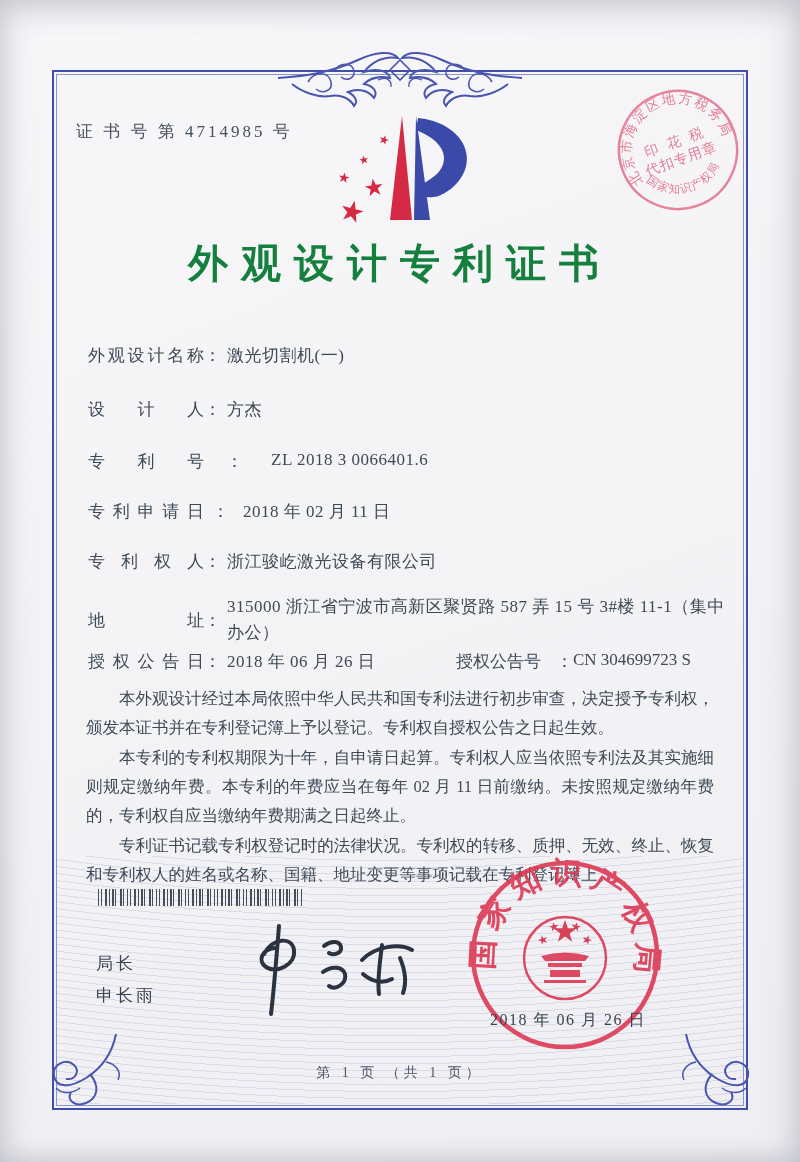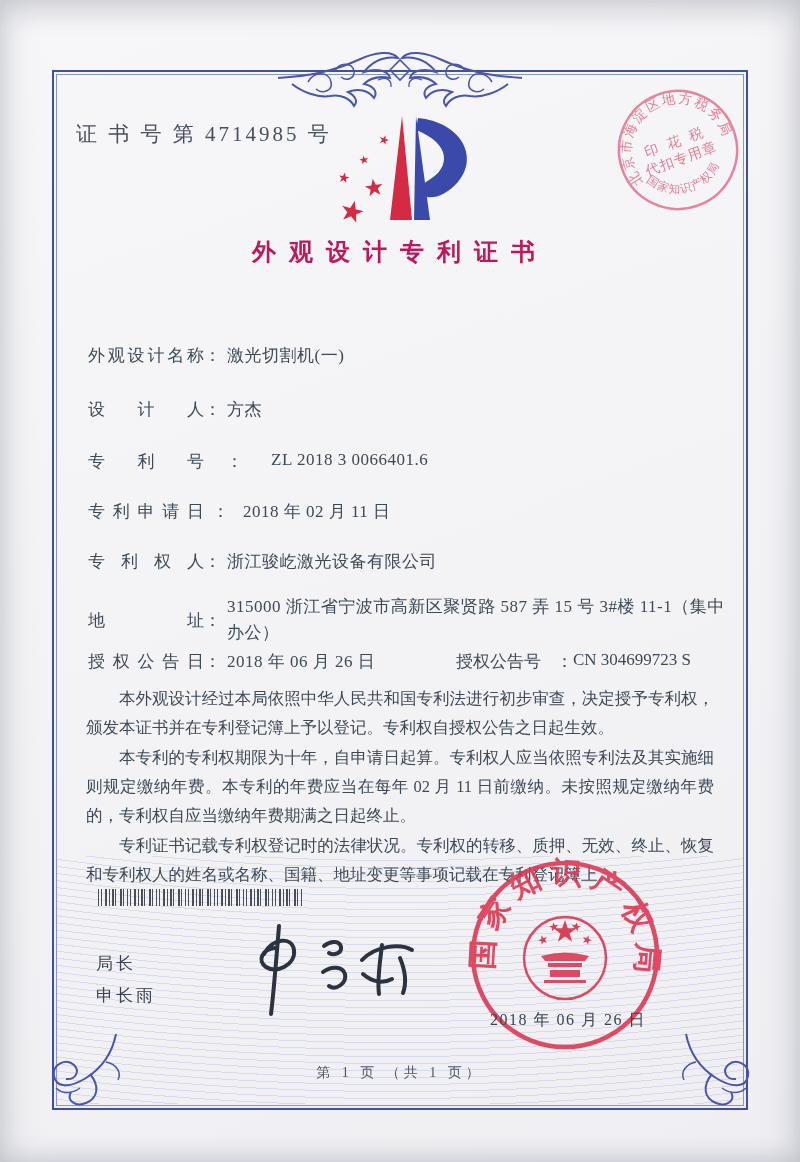--- a/index.html
+++ b/index.html
@@ -13,24 +13,24 @@
     box-shadow:inset 0 14px 26px rgba(90,95,115,.14), inset 0 -8px 18px rgba(90,95,115,.08),
                inset 16px 0 30px rgba(90,95,115,.09), inset -16px 0 30px rgba(90,95,115,.10);}
   .frame{position:absolute;left:52px;top:70px;width:692px;height:1036px;border:2.5px solid #3e4fa8;z-index:2;}
   .frame-inner{position:absolute;inset:2px;border:1px solid #8a94cc;}
   .guilloche{
     position:absolute;left:57px;top:856px;width:686px;height:248px;z-index:1;
     background:repeating-radial-gradient(circle at 340px -2600px,
       rgba(124,134,196,.28) 0 1px, rgba(255,255,255,0) 1px 7px);
     opacity:.75;
   }
-  .cert-no{position:absolute;left:76px;top:120px;font-size:21px;letter-spacing:3px;color:#46505e;z-index:3;}
+  .cert-no{position:absolute;left:76px;top:120px;font-size:17px;letter-spacing:3px;color:#46505e;z-index:3;}
   .logo{position:absolute;left:320px;top:106px;z-index:3;}
   .title{position:absolute;left:0;top:236px;width:800px;text-align:center;
-    font-size:24px;font-weight:bold;letter-spacing:13px;color:#be185d;z-index:3;}
+    font-size:40px;font-weight:bold;letter-spacing:13px;color:#15803d;z-index:3;}
   .fields{position:absolute;left:88px;top:344px;width:632px;z-index:3;color:#3e4956;font-size:17px;}
   .row{position:absolute;left:0;display:flex;align-items:flex-start;white-space:nowrap;}
   .row .lbl{display:inline-block;width:116px;text-align:justify;text-align-last:justify;flex:none;}
   .row .colon{flex:none;margin-right:6px;}
   .row .val{letter-spacing:.5px;}
   .row .val.wrap{white-space:normal;width:508px;line-height:1.55;}
   .r1{top:0;} .r2{top:54px;} .r3{top:106px;gap:22px;} .r4{top:156px;gap:8px;} .r5{top:206px;} .r6{top:250px;align-items:center;} .r7{top:306px;}
   .grant-no{position:absolute;left:368px;top:306px;display:flex;white-space:nowrap;}
   .grant-no .lbl{width:100px;}
   .body-text{position:absolute;left:86px;top:684px;width:628px;z-index:3;color:#3e4956;

